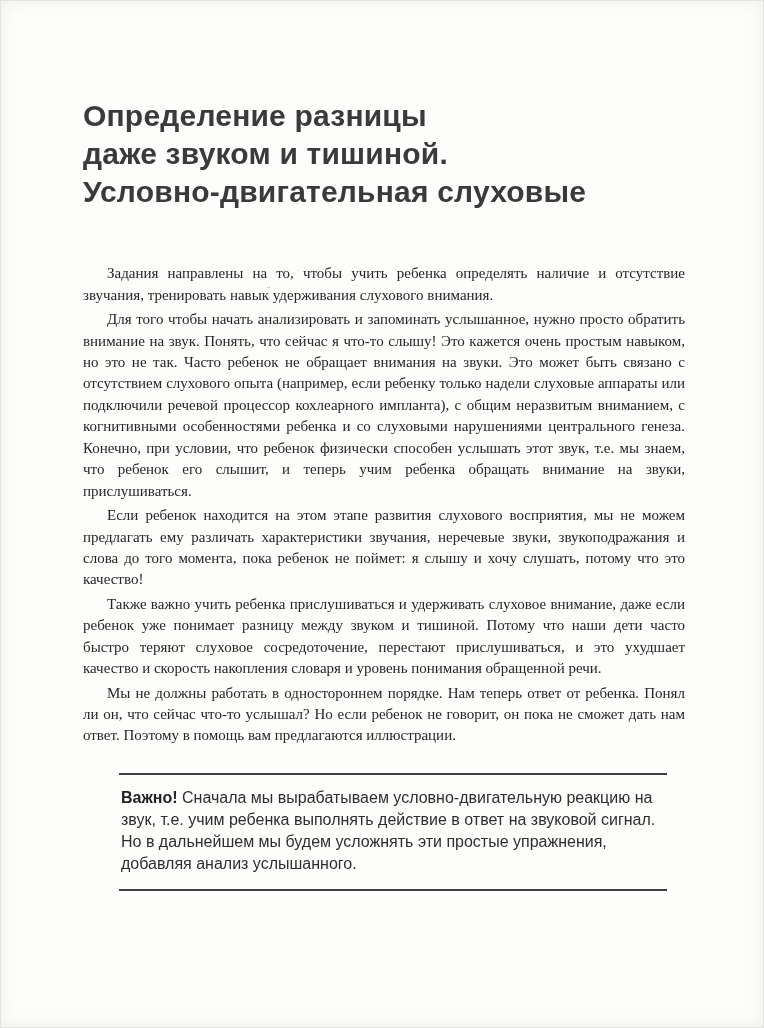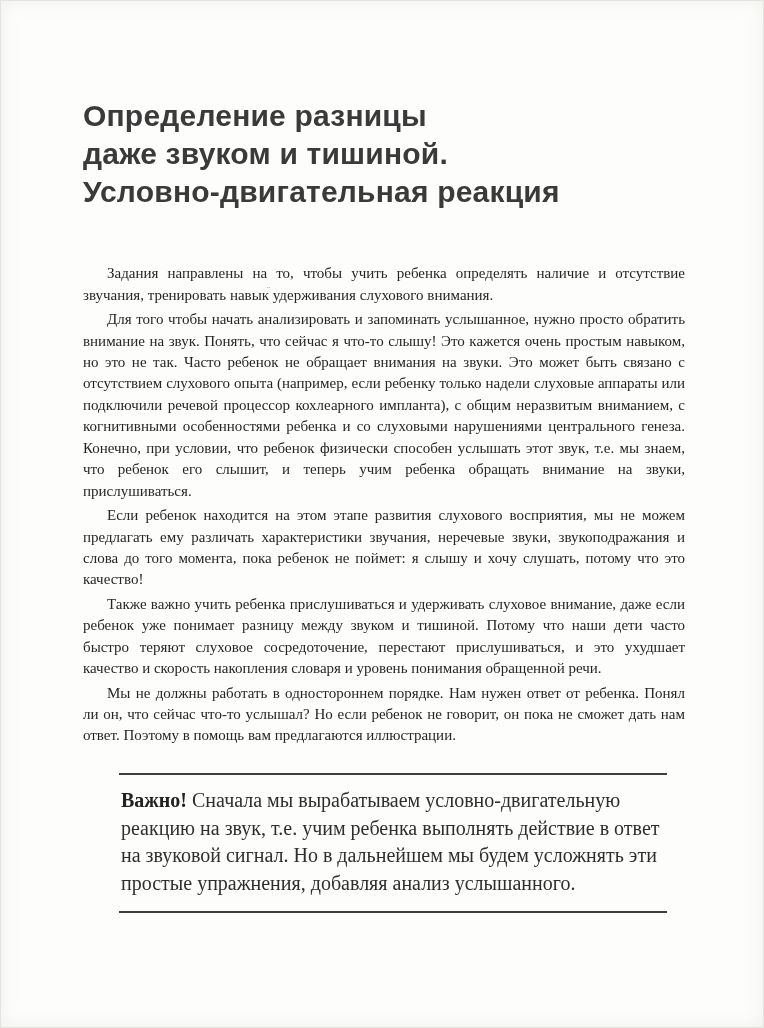--- a/index.html
+++ b/index.html
@@ -50,22 +50,22 @@
     margin: 0 0 3px 0;
     text-indent: 24px;
   }
   .callout {
     margin-top: 26px;
     margin-left: 36px;
     width: 544px;
     border-top: 2px solid #3f3f3f;
     border-bottom: 2px solid #3f3f3f;
     padding: 12px 2px 14px 2px;
-    font-family: Liberation Serif, serif;
-    font-size: 20px;
+    font-family: Liberation Sans, sans-serif;
+    font-size: 16px;
     line-height: 1.38;
     color: #2e2e2e;
     text-align: left;
   }
   .callout b {
     font-weight: 700;
     color: #222;
   }
   .speck {
     position: absolute;
@@ -80,29 +80,29 @@
 </style>
 </head>
 <body>
 
 <div class="scan-page">
   <div class="content">
 
     <h1 class="doc-title">
       <span class="t-line">Определение разницы</span>
       <span class="t-line">даже звуком и тишиной.</span>
-      <span class="t-line">Условно-двигательная реакция</span>
+      <span class="t-line">Условно-двигательная слуховые</span>
     </h1>
 
     <div class="body-text">
       <p>Задания направлены на то, чтобы учить ребенка определять наличие и отсутствие звучания, тренировать навык удерживания слухового внимания.</p>
       <p>Для того чтобы начать анализировать и запоминать услышанное, нужно просто обратить внимание на звук. Понять, что сейчас я что-то слышу! Это кажется очень простым навыком, но это не так. Часто ребенок не обращает внимания на звуки. Это может быть связано с отсутствием слухового опыта (например, если ребенку только надели слуховые аппараты или подключили речевой процессор кохлеарного импланта), с общим неразвитым вниманием, с когнитивными особенностями ребенка и со слуховыми нарушениями центрального генеза. Конечно, при условии, что ребенок физически способен услышать этот звук, т.е. мы знаем, что ребенок его слышит, и теперь учим ребенка обращать внимание на звуки, прислушиваться.</p>
       <p>Если ребенок находится на этом этапе развития слухового восприятия, мы не можем предлагать ему различать характеристики звучания, неречевые звуки, звукоподражания и слова до того момента, пока ребенок не поймет: я слышу и хочу слушать, потому что это качество!</p>
       <p>Также важно учить ребенка прислушиваться и удерживать слуховое внимание, даже если ребенок уже понимает разницу между звуком и тишиной. Потому что наши дети часто быстро теряют слуховое сосредоточение, перестают прислушиваться, и это ухудшает качество и скорость накопления словаря и уровень понимания обращенной речи.</p>
-      <p>Мы не должны работать в одностороннем порядке. Нам нужен ответ от ребенка. Понял ли он, что сейчас что-то услышал? Но если ребенок не говорит, он пока не сможет дать нам ответ. Поэтому в помощь вам  предлагаются иллюстрации.</p>
+      <p>Мы не должны работать в одностороннем порядке. Нам теперь ответ от ребенка. Понял ли он, что сейчас что-то услышал? Но если ребенок не говорит, он пока не сможет дать нам ответ. Поэтому в помощь вам  предлагаются иллюстрации.</p>
     </div>
 
     <div class="callout">
       <b>Важно!</b>
       <span>Сначала мы вырабатываем условно-двигательную реакцию на звук, т.е. учим ребенка выполнять действие в ответ на звуковой сигнал. Но в дальнейшем мы будем усложнять эти простые упражнения, добавляя анализ услышанного.</span>
     </div>
 
   </div>
   <div class="speck">¨</div>
 </div>

